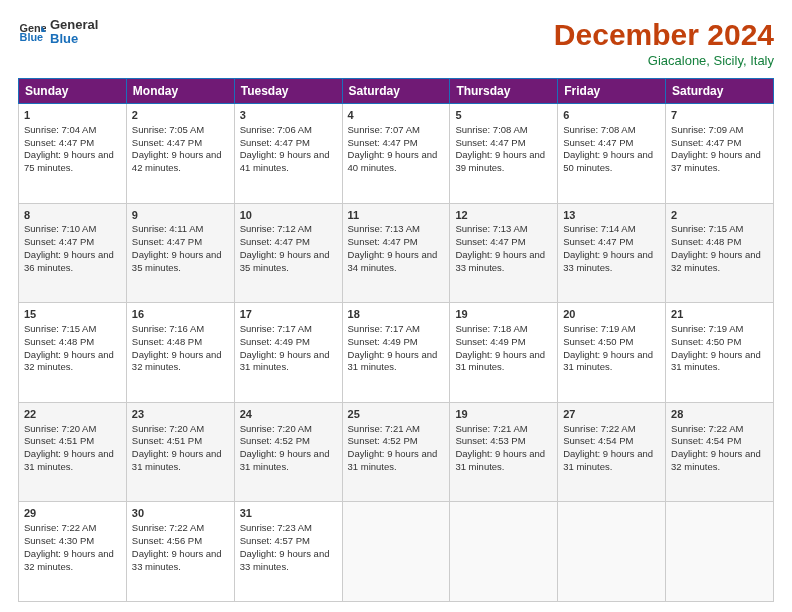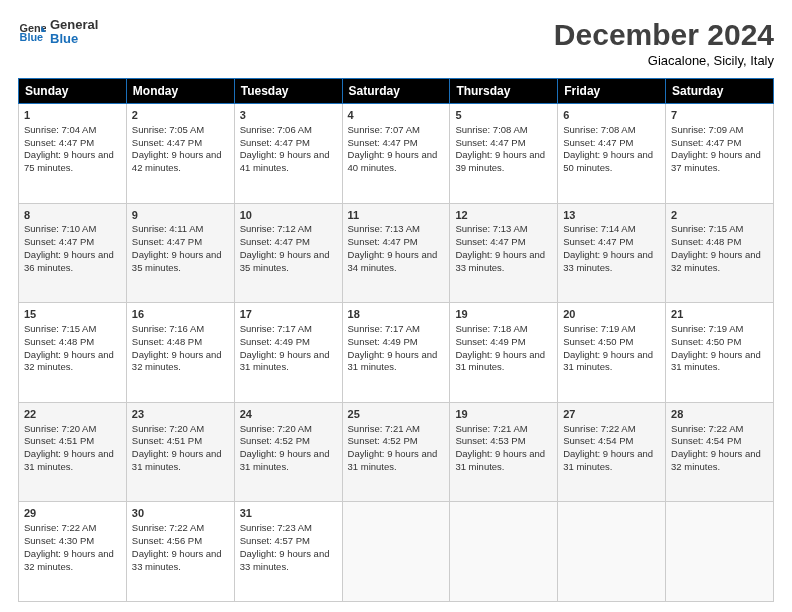--- a/index.html
+++ b/index.html
@@ -31,37 +31,37 @@
     .logo-icon {
       width: 28px;
       height: 28px;
     }
     .title-block {
       text-align: right;
     }
     .main-title {
       font-size: 30px;
       font-weight: bold;
-      color: #404040;
+      color: #c2410c;
       line-height: 1.1;
     }
     .subtitle {
       font-size: 13px;
-      color: #000000;
+      color: #15803d;
       margin-top: 2px;
     }
     .calendar {
       flex: 1;
       border: 1px solid #ccc;
       border-collapse: collapse;
       width: 100%;
       table-layout: fixed;
     }
     .calendar th {
-      background: #000000;
+      background: #701a75;
       color: #fff;
       text-align: left;
       padding: 5px 6px;
       font-size: 12px;
       font-weight: bold;
       border: 1px solid #1a6fba;
     }
     .calendar td {
       vertical-align: top;
       border: 1px solid #ccc;

